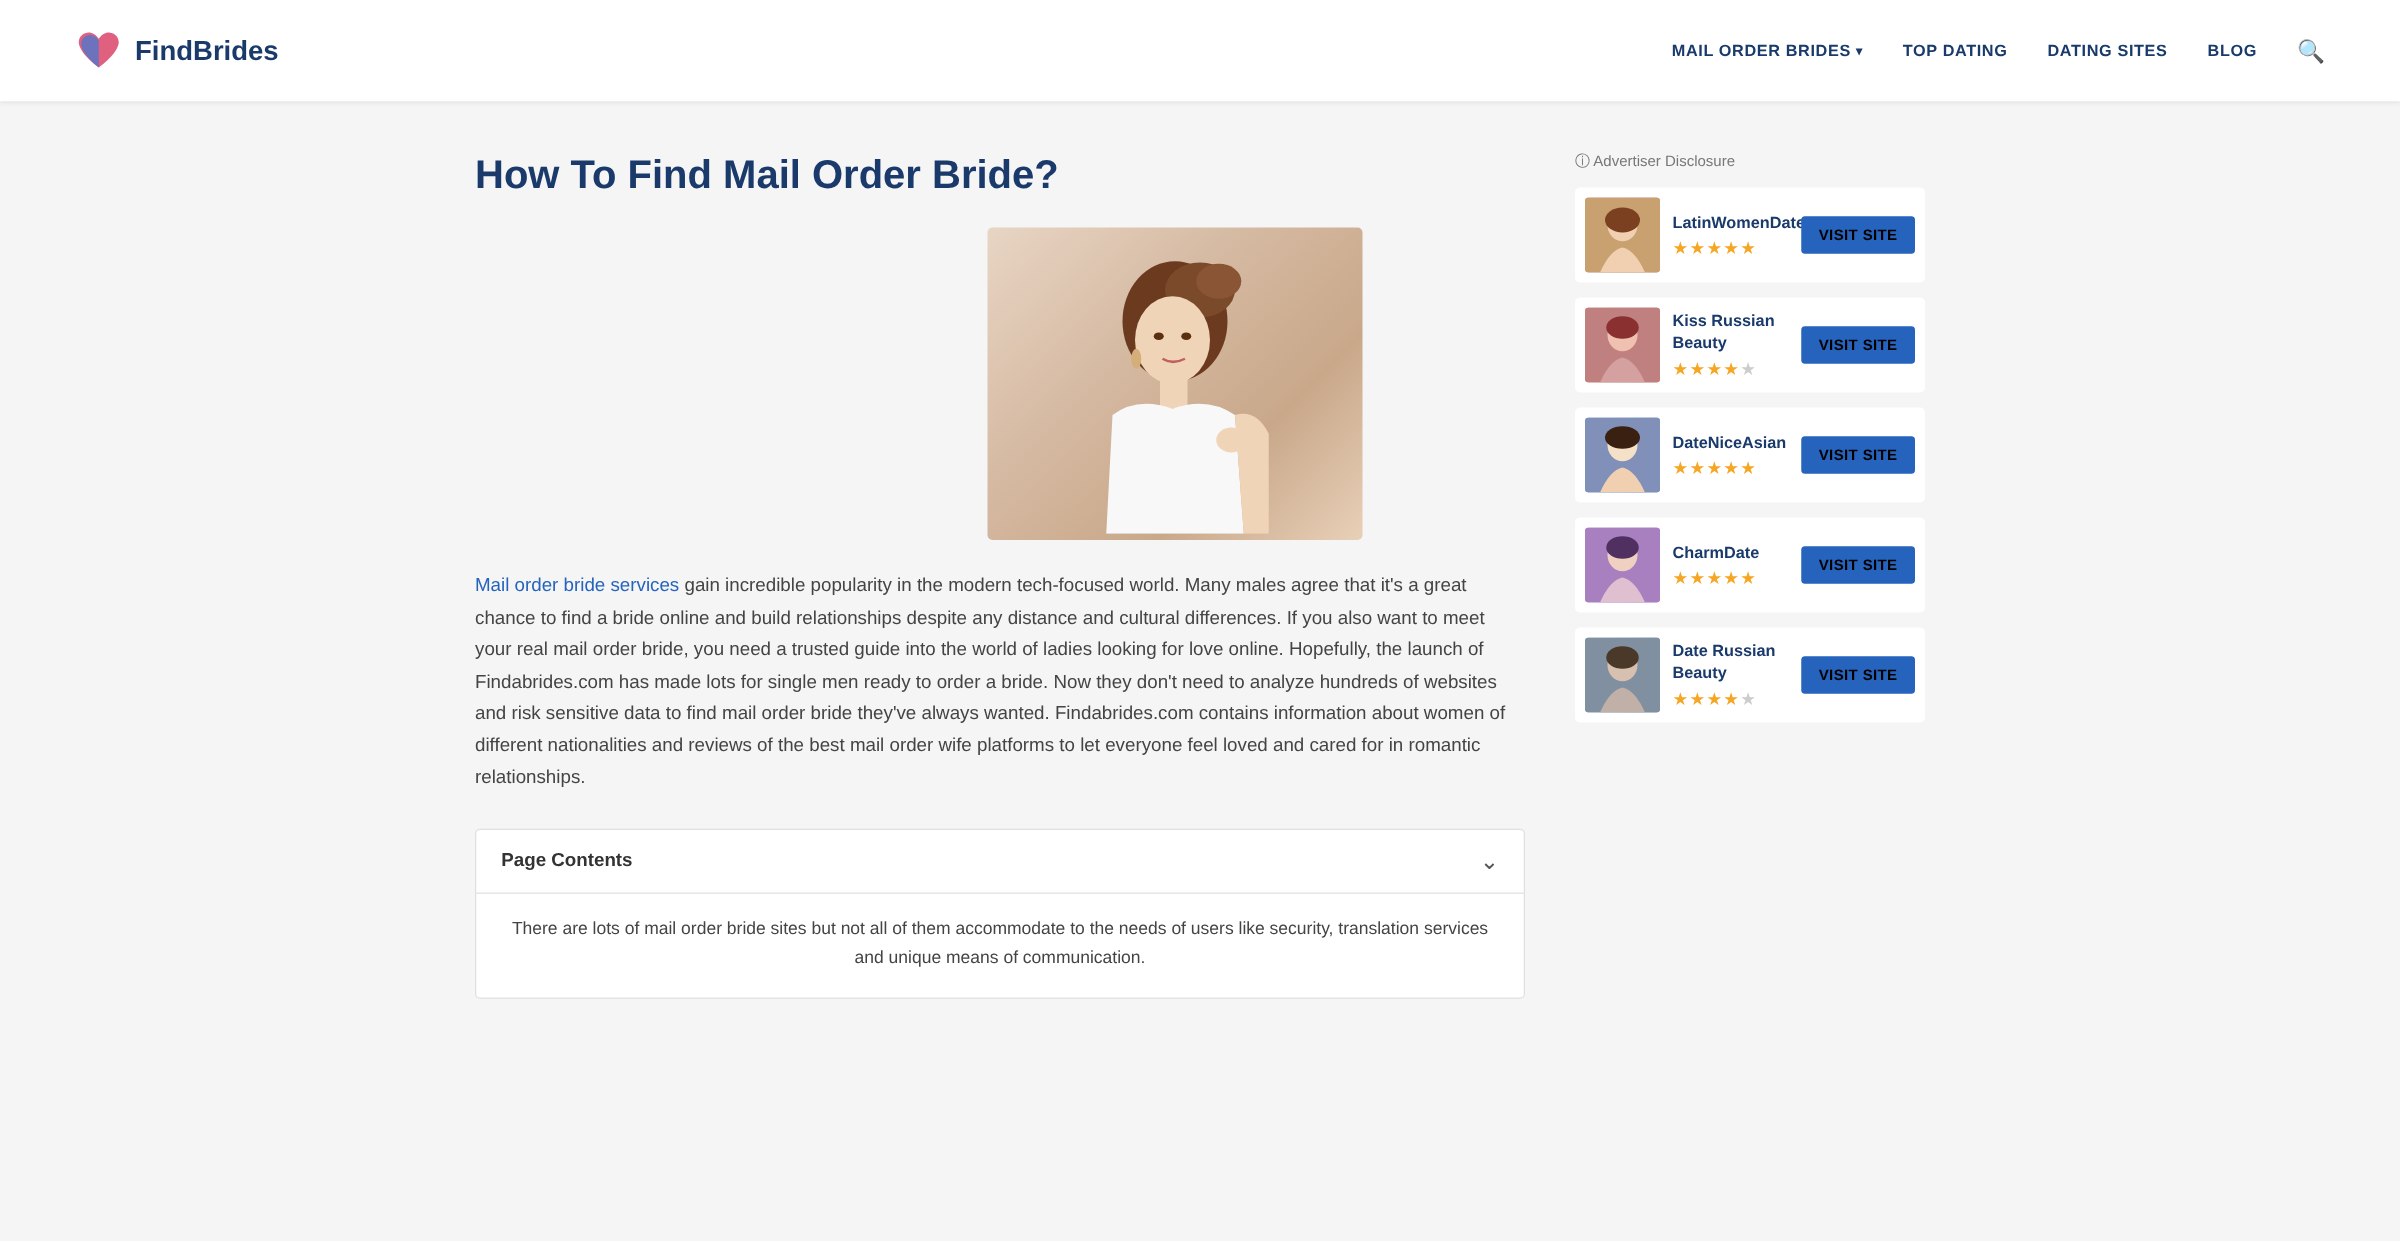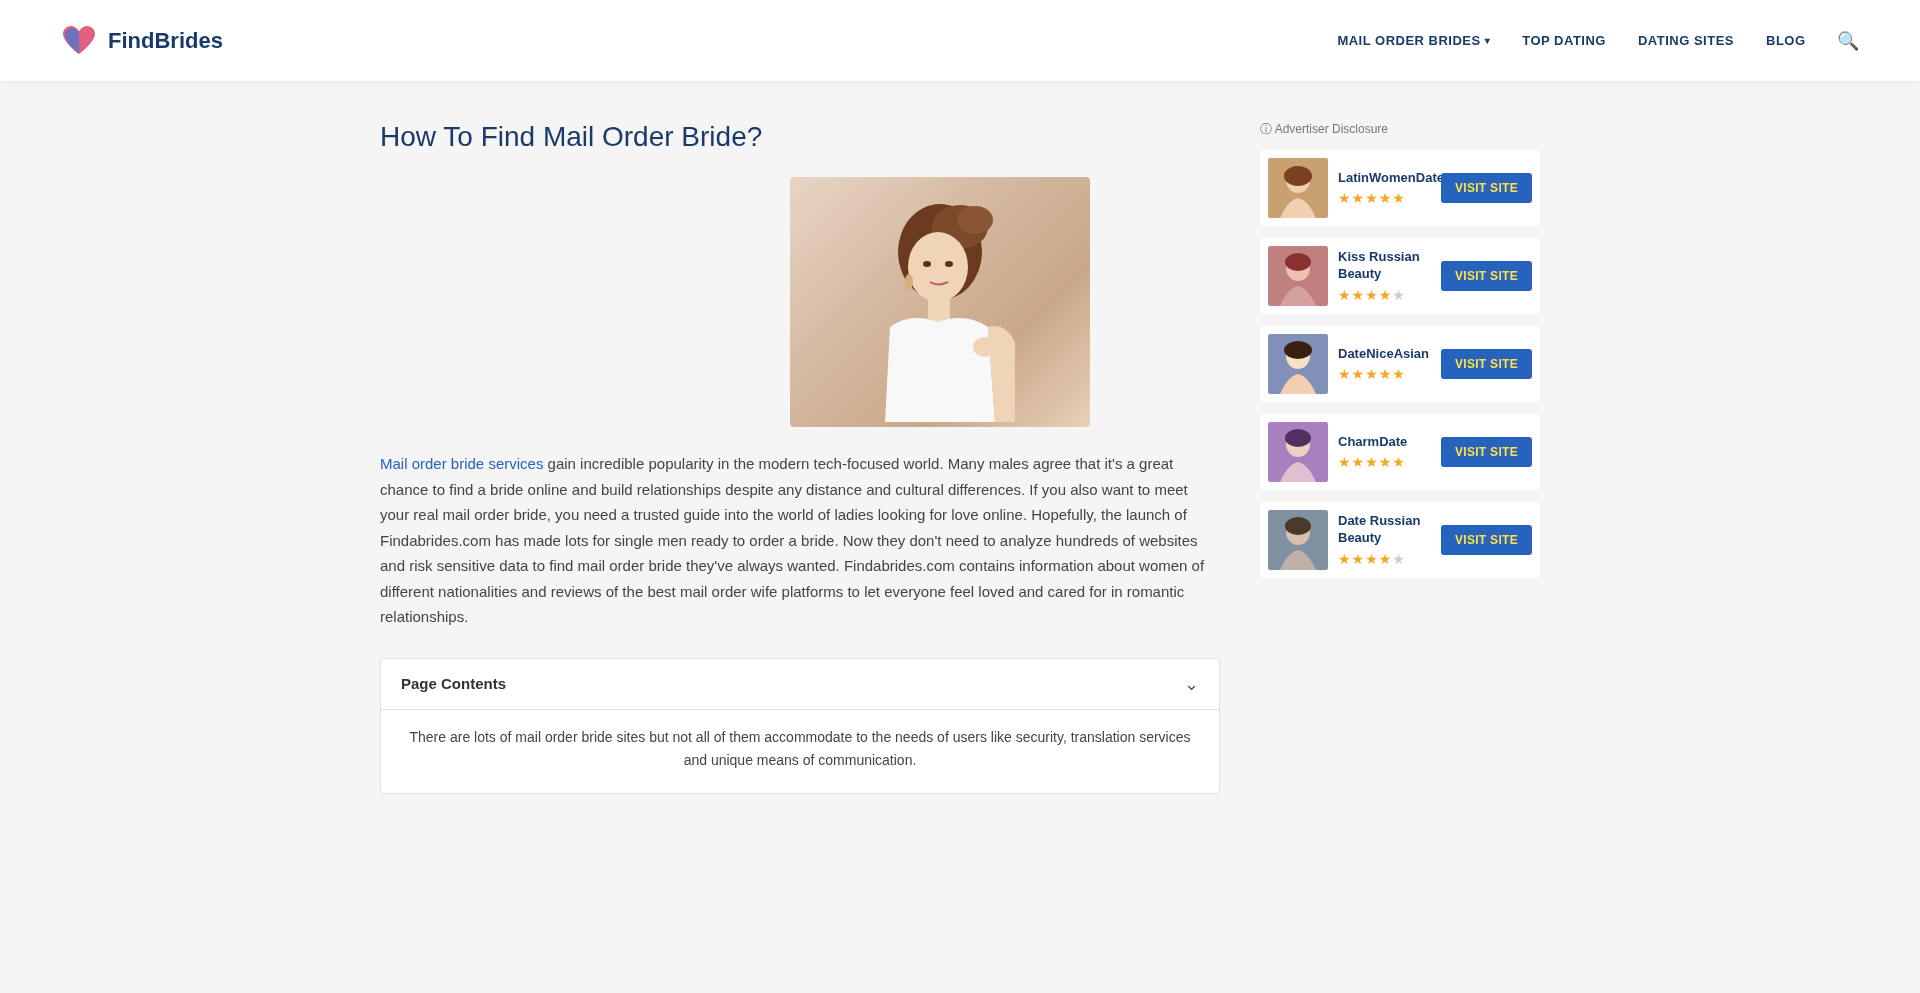--- a/index.html
+++ b/index.html
@@ -68,22 +68,22 @@
       padding: 40px 20px;
       gap: 40px;
     }
 
     
     .main-content {
       flex: 1;
       min-width: 0;
     }
     .page-title {
-      font-size: 28px;
-      font-weight: 400;
+      font-size: 32px;
+      font-weight: 700;
       color: #1a3a6b;
       margin-bottom: 24px;
     }
     .hero-image-wrapper {
       width: 100%;
       max-width: 580px;
       margin: 0 auto 24px auto;
       display: flex;
       justify-content: flex-end;
     }
@@ -200,21 +200,21 @@
       display: flex;
       gap: 1px;
     }
     .star { font-size: 14px; }
     .star.full { color: #f5a623; }
     .star.half { color: #f5a623; }
     .star.empty { color: #ccc; }
 
     .visit-btn {
       background: #2563bd;
-      color: #fde047;
+      color: #000000;
       border: none;
       padding: 8px 14px;
       font-size: 12px;
       font-weight: 700;
       border-radius: 3px;
       cursor: pointer;
       white-space: nowrap;
       letter-spacing: 0.3px;
     }
 

